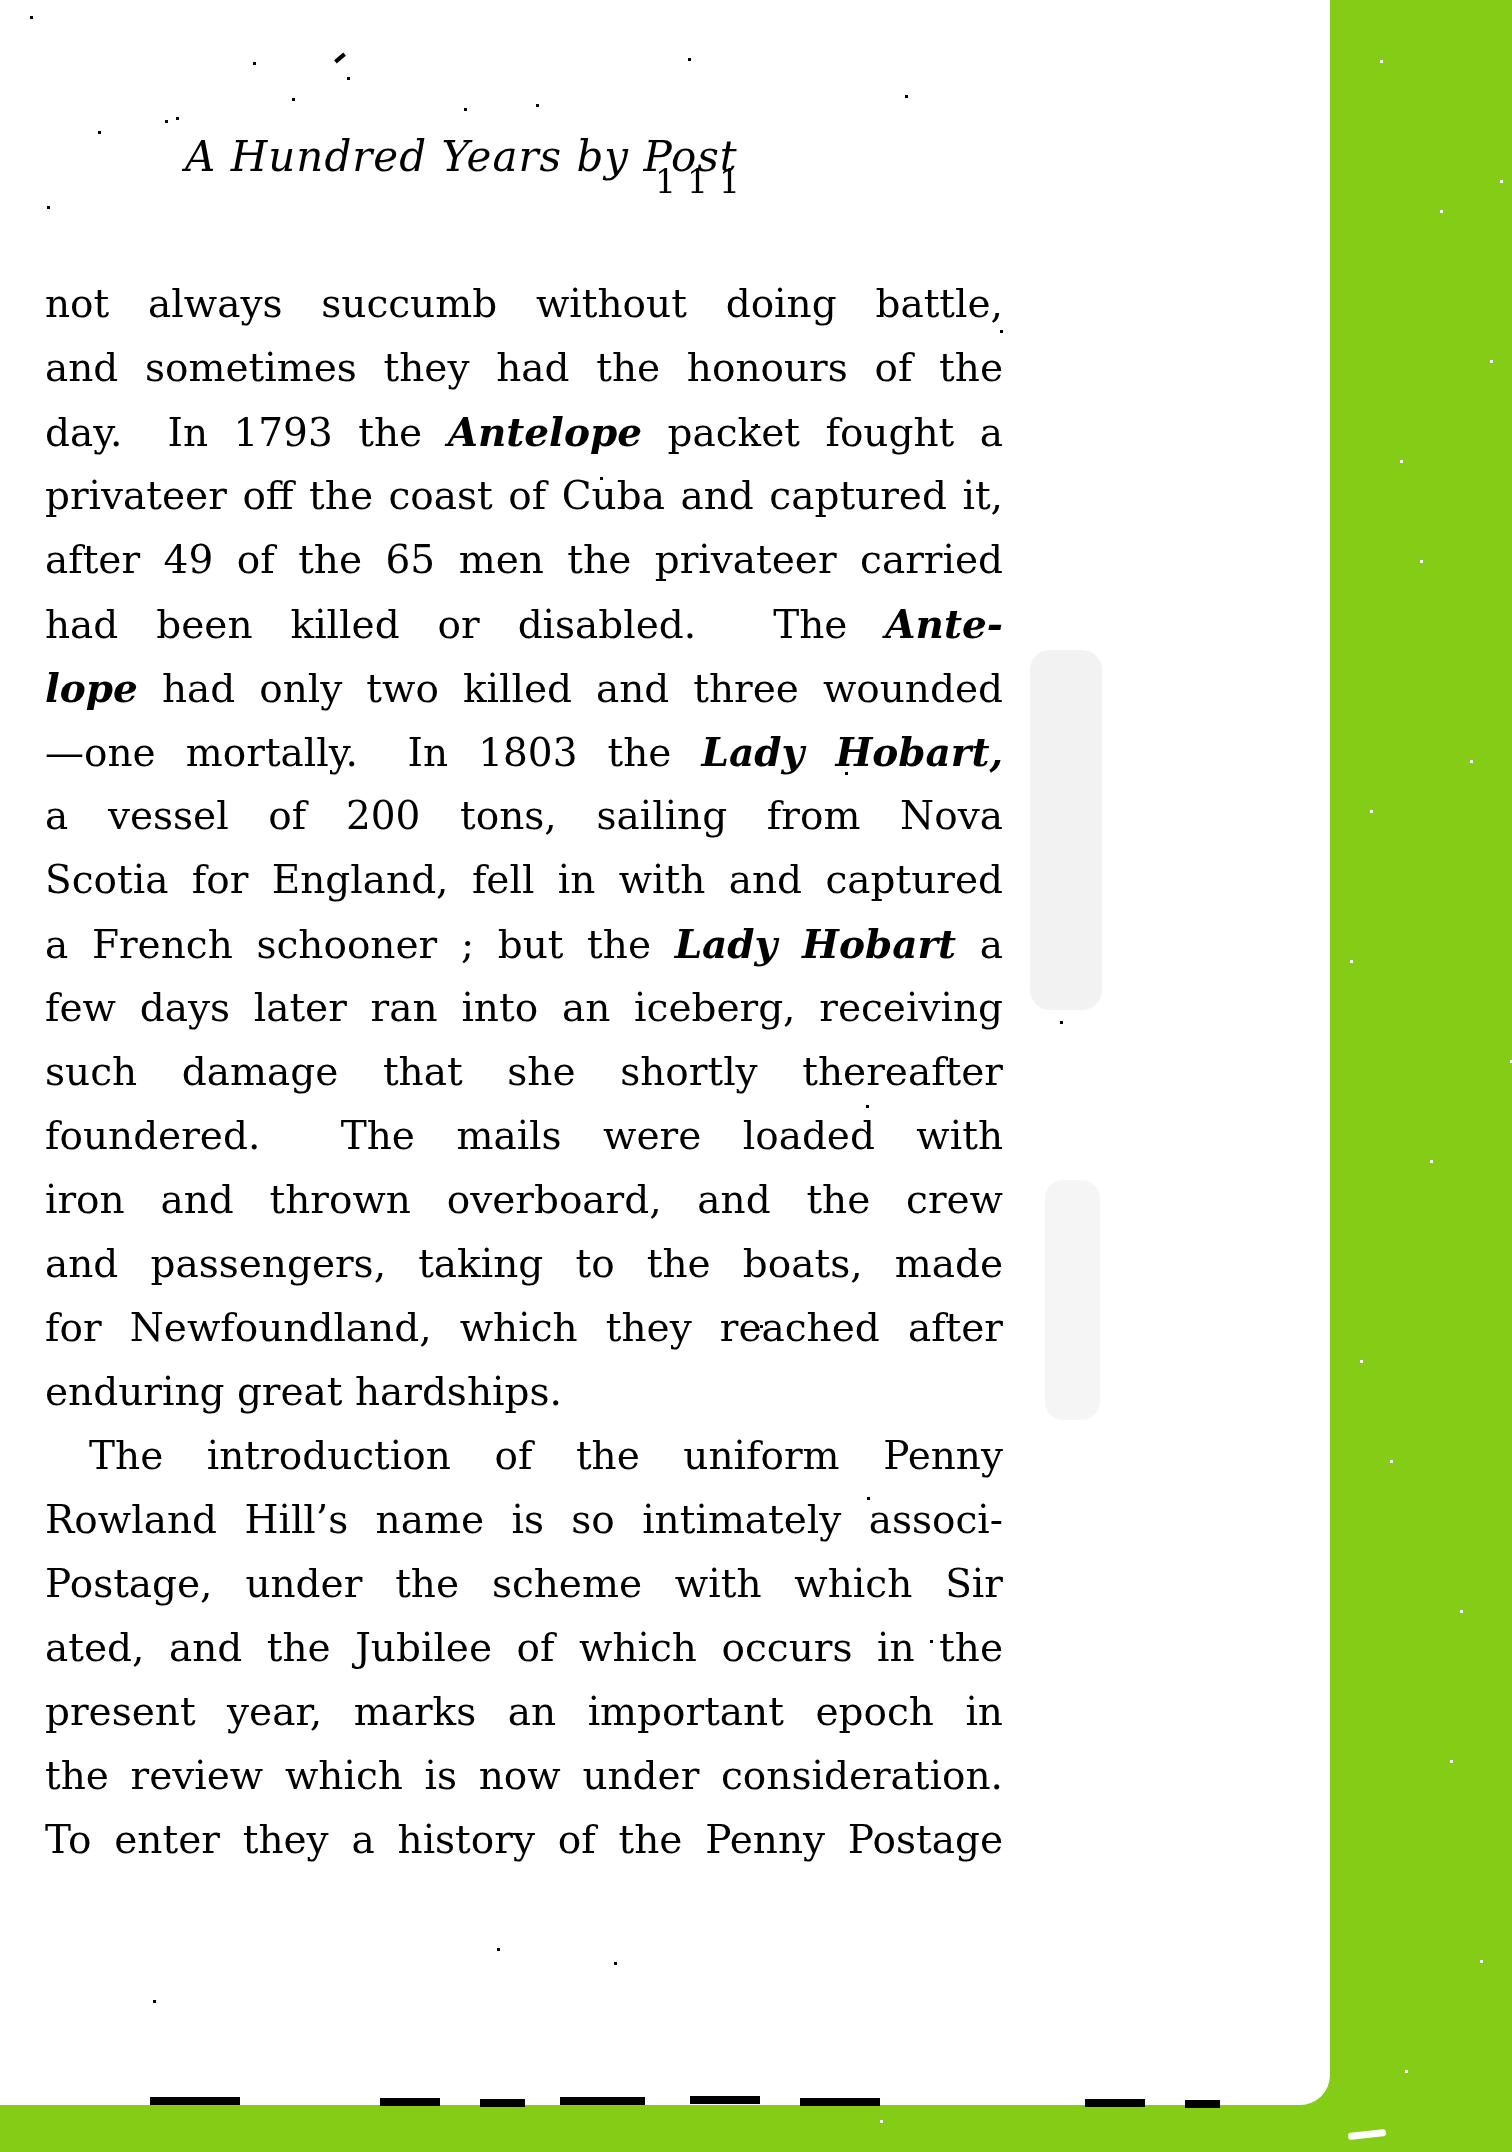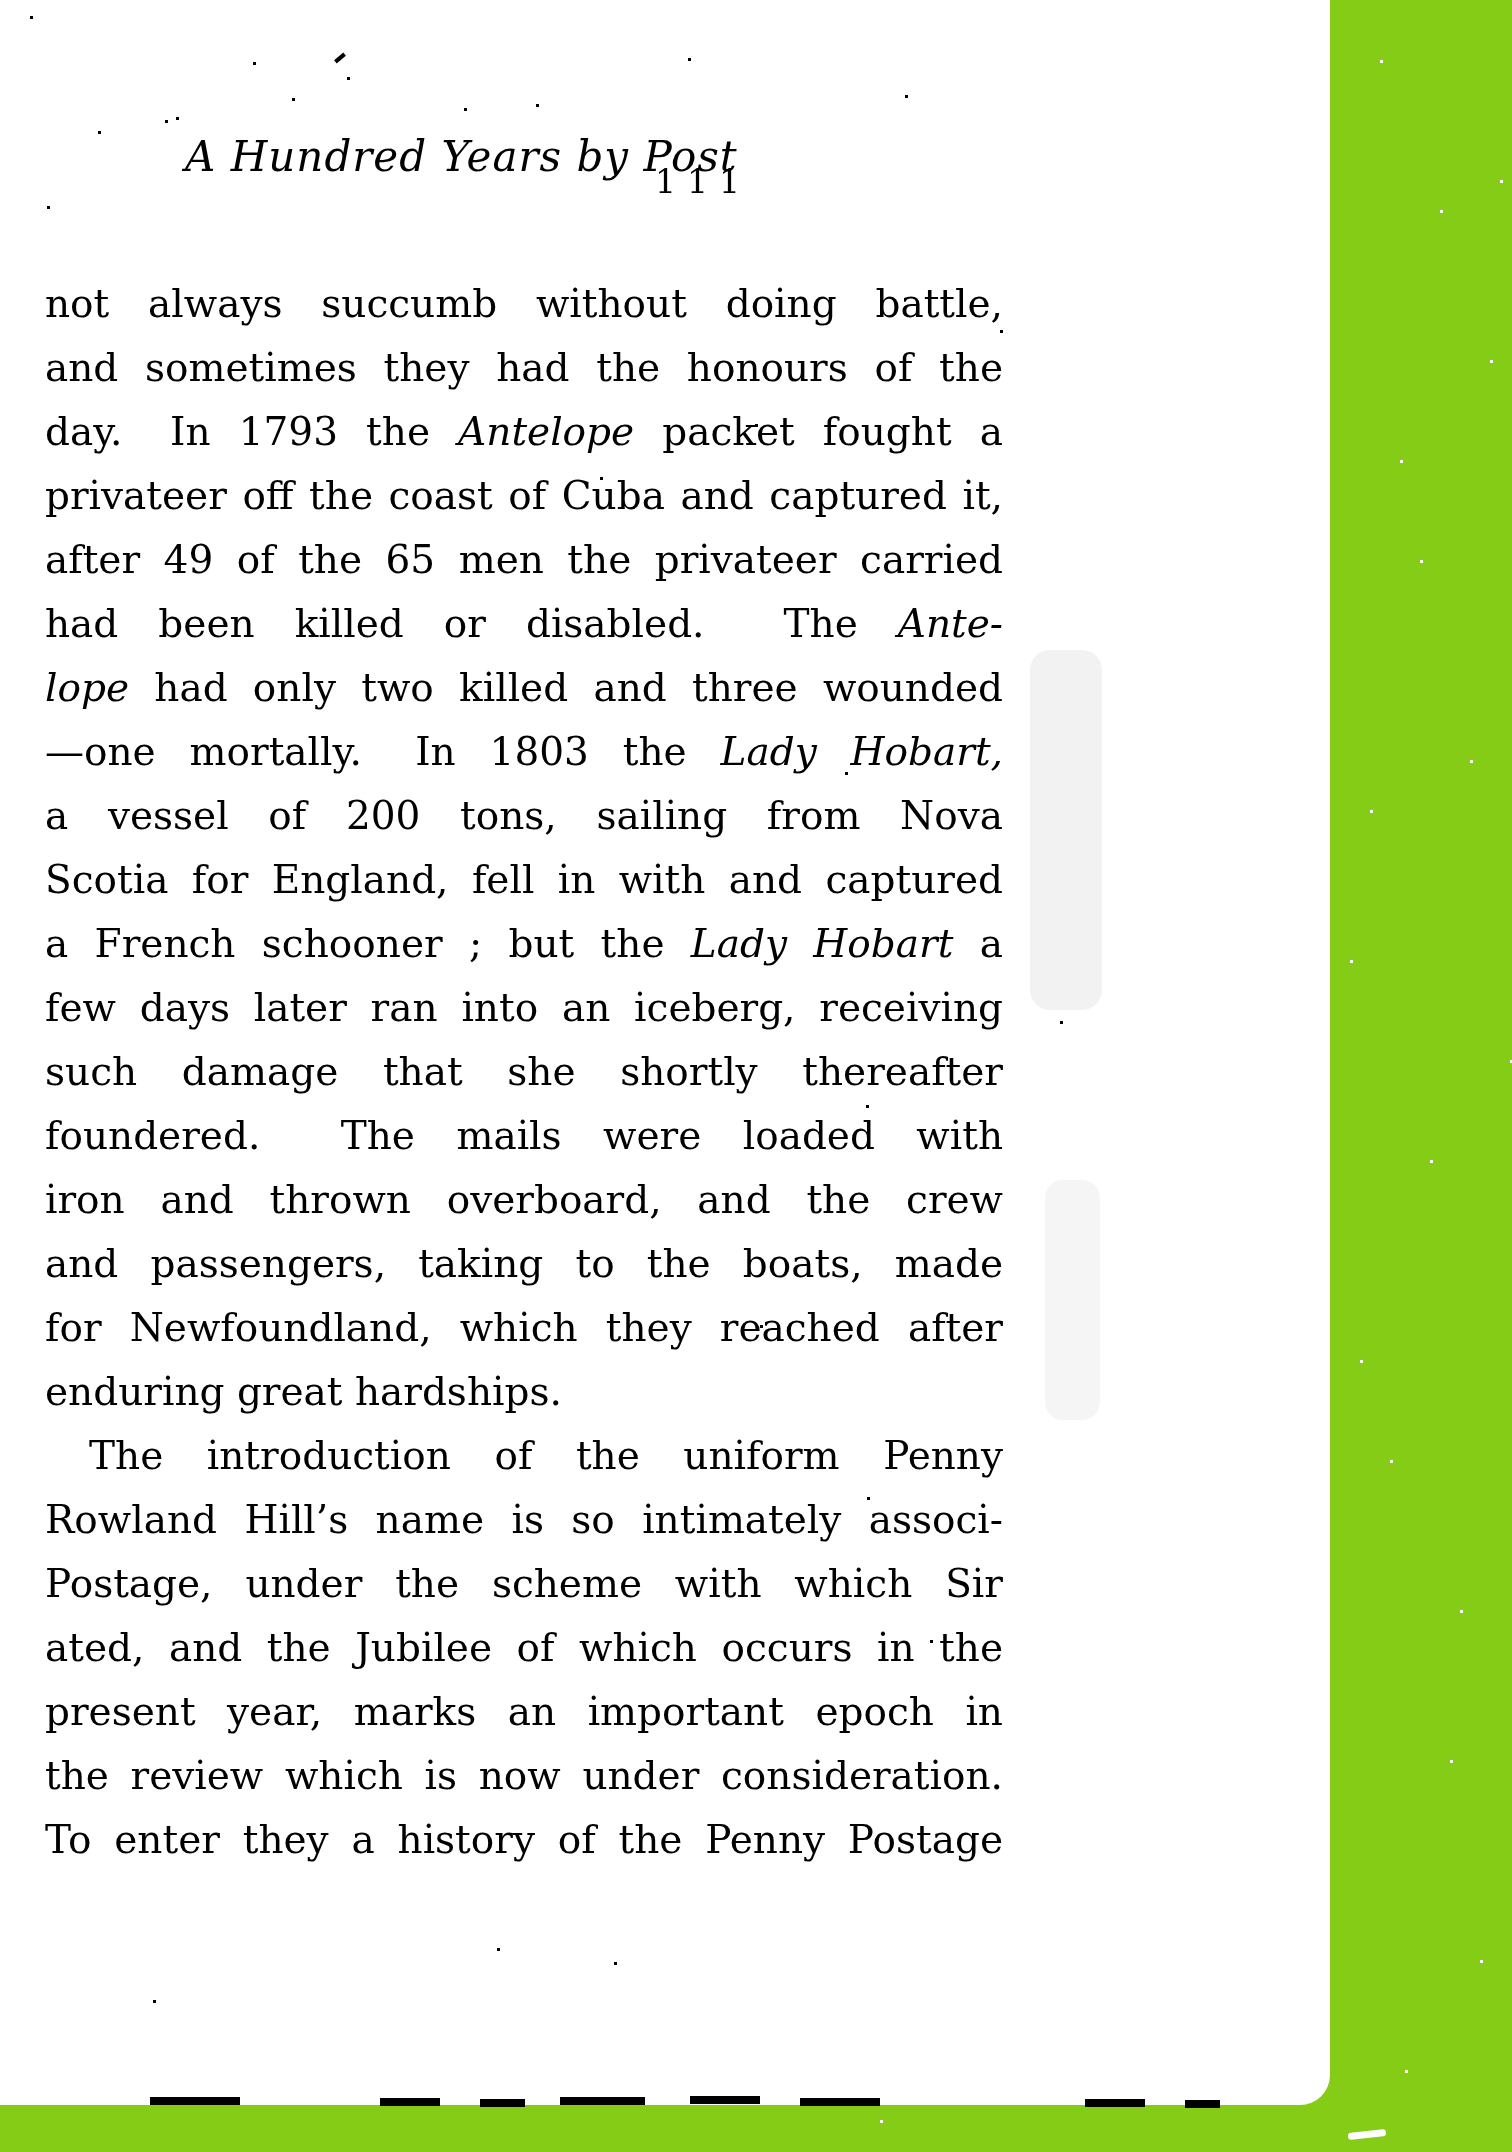--- a/index.html
+++ b/index.html
@@ -34,21 +34,21 @@
   }
   .line{
     text-align:justify;
     text-align-last:justify;
     -moz-text-align-last:justify;
     height:64px;overflow:visible;white-space:nowrap;
     white-space:normal;
   }
   .line.para-end{text-align-last:left;-moz-text-align-last:left;}
   .line.indent{text-indent:44px;}
-  .it{font-style:italic;}
+  .it{font-style:italic;font-weight:bold;}
   
   .speck{
     position:absolute;left:253px;top:62px;width:3px;height:3px;background:#000;
     box-shadow:
       283px 42px 0 #000, 435px -4px 0 #000, -155px 69px 0 #000,
       -206px 144px 0 #000, 84px -4px 0 #000, -223px -46px 0 #000,
       39px 36px 0 #000, 211px 46px 0 #000, -77px 55px 0 #000,
       -88px 58px 0 #000, 94px 15px 0 #000, 652px 33px 0 #000,
       613px 1043px 0 #000, 614px 1435px 0 #000, 677px 1578px 0 #000,
       507px 1263px 0 #000, 361px 1900px 0 #000, 244px 1886px 0 #000,

